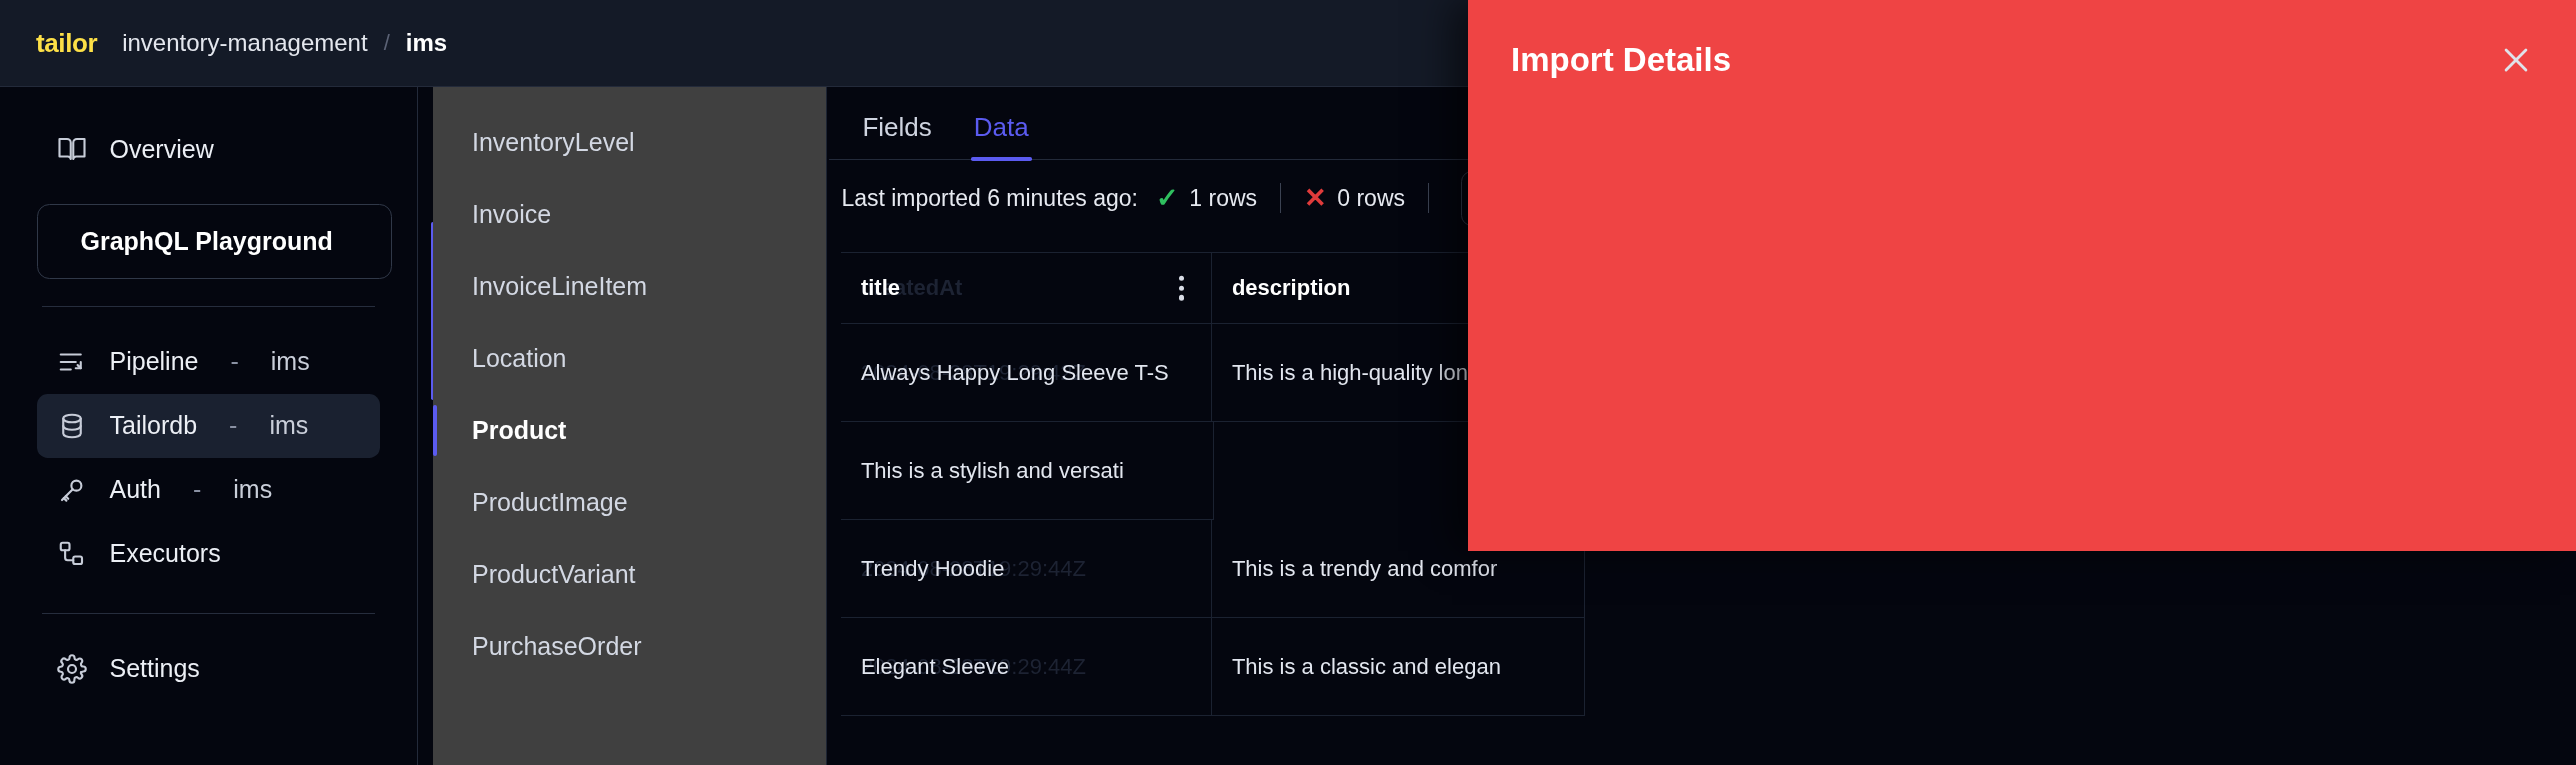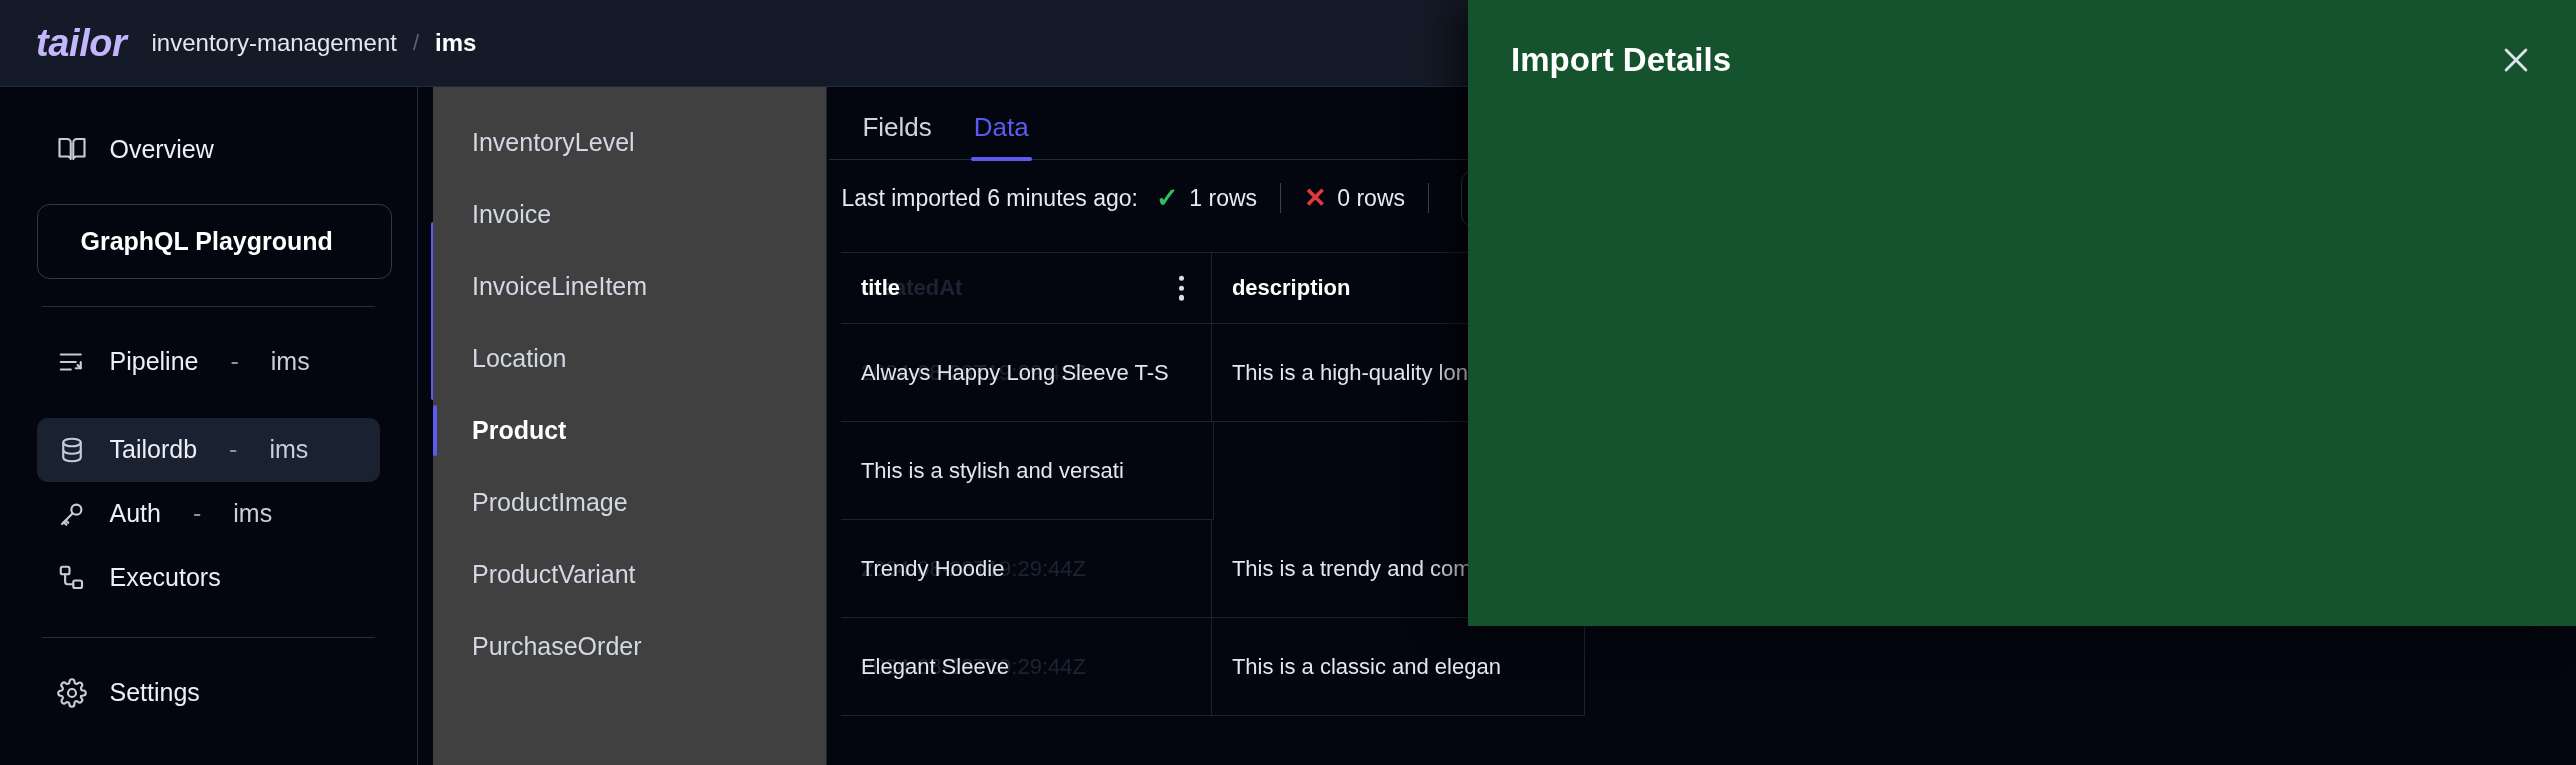--- a/index.html
+++ b/index.html
@@ -12,40 +12,40 @@
   }
   .app{ position:relative; width:2576px; height:766px; }
 
   
   .topbar{
     position:absolute; left:0; top:0; width:2576px; height:87px;
     background:#141a27; border-bottom:0.9px solid #232a3a;
     display:flex; align-items:center; padding-left:36px; gap:25px;
   }
   .brand{
-    font-size:38px; font-weight:700; color:#c4b5fd;
-    letter-spacing:-0.4px; line-height:1;font-style:italic;
+    font-size:26px; font-weight:700; color:#fde047;
+    letter-spacing:-0.4px; line-height:1;
   }
   .crumbs{ display:flex; align-items:center; gap:16px; font-size:24px; }
   .crumb-root{ color:#e4e7ee; font-weight:400; }
   .crumb-sep{ color:#5b6275; font-size:22px; }
   .crumb-leaf{ color:#ffffff; font-weight:700; }
 
   
   .sidebar{
     position:absolute; left:0; top:87px; width:418px; height:679px;
     background:#04060f; border-right:0.9px solid #232a3a;
     padding:30px 37px 0 37px;
   }
   .nav-item{
     display:flex; align-items:center; gap:23px;
     height:64px; padding:0 19.5px; border-radius:10.7px;
     font-size:25px; color:#eceff5; cursor:pointer;
   }
-  .nav-item.active{ background:#1a2130;margin-top:24px; }
+  .nav-item.active{ background:#1a2130; }
   .nav-item .ico{ width:30px; height:30px; flex:0 0 30px; display:block; }
   .nav-item .ico svg{ width:30px; height:30px; display:block; }
   .nav-label{ white-space:nowrap; }
   .nav-suffix{ color:#c9ced9; }
   .nav-dash{ color:#8a91a3; margin:0 9px; }
 
   .gql-btn{
     margin:23px 0 0 0; height:75px; width:355px;
     border:0.9px solid #303848; border-radius:12.4px;
     display:flex; align-items:center; gap:23px; padding:0 19.5px;
@@ -132,22 +132,22 @@
   }
   .fg{ position:relative; z-index:2; }
   .kebab{
     position:absolute; right:27px; top:50%; transform:translateY(-50%);
     display:flex; flex-direction:column; gap:4.4px; cursor:pointer; z-index:3;
   }
   .kebab i{ width:5.3px; height:5.3px; border-radius:50%; background:#d9dde6; display:block; }
 
   
   .drawer{
-    position:absolute; right:0; top:0; width:1108px; height:626px;
-    background:#14532d; z-index:50;
+    position:absolute; right:0; top:0; width:1108px; height:551px;
+    background:#ef4444; z-index:50;
     box-shadow:-16px 0 36px rgba(0,0,0,.55);
   }
   .drawer-head{
     display:flex; align-items:center; justify-content:space-between;
     padding:36px 36px 0 43px;
   }
   .drawer-title{ font-size:33px; font-weight:700; color:#ffffff; }
   .close-btn{
     width:48px; height:48px; display:flex; align-items:center;
     justify-content:center; cursor:pointer;

